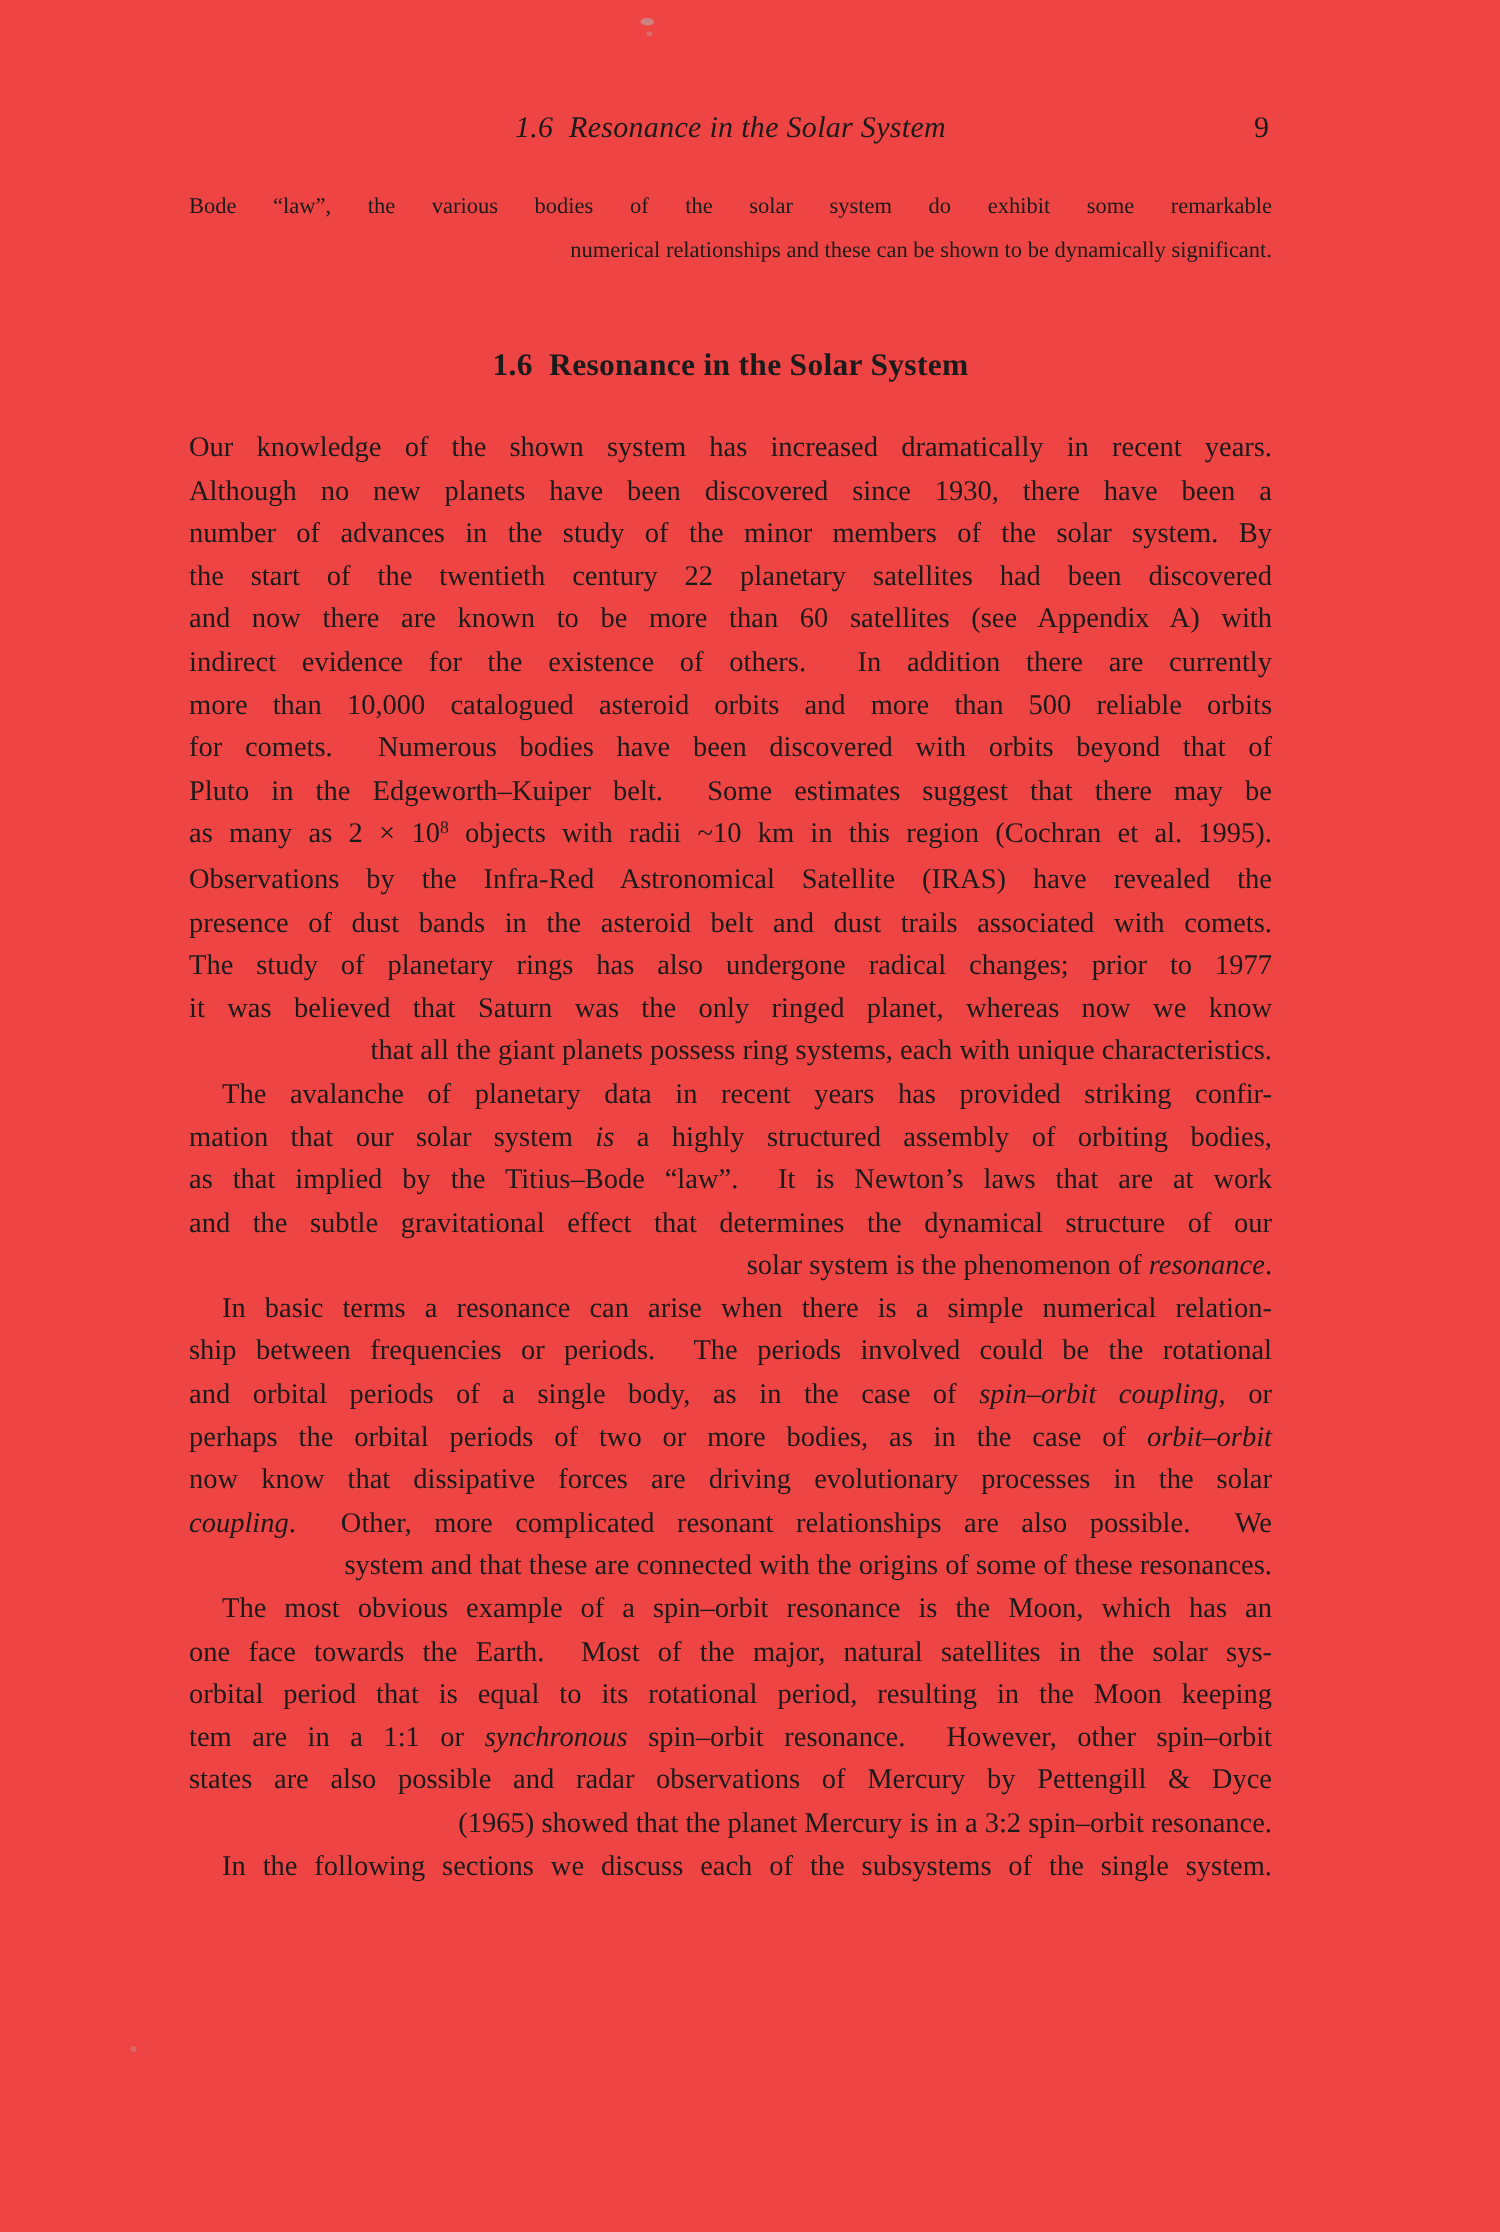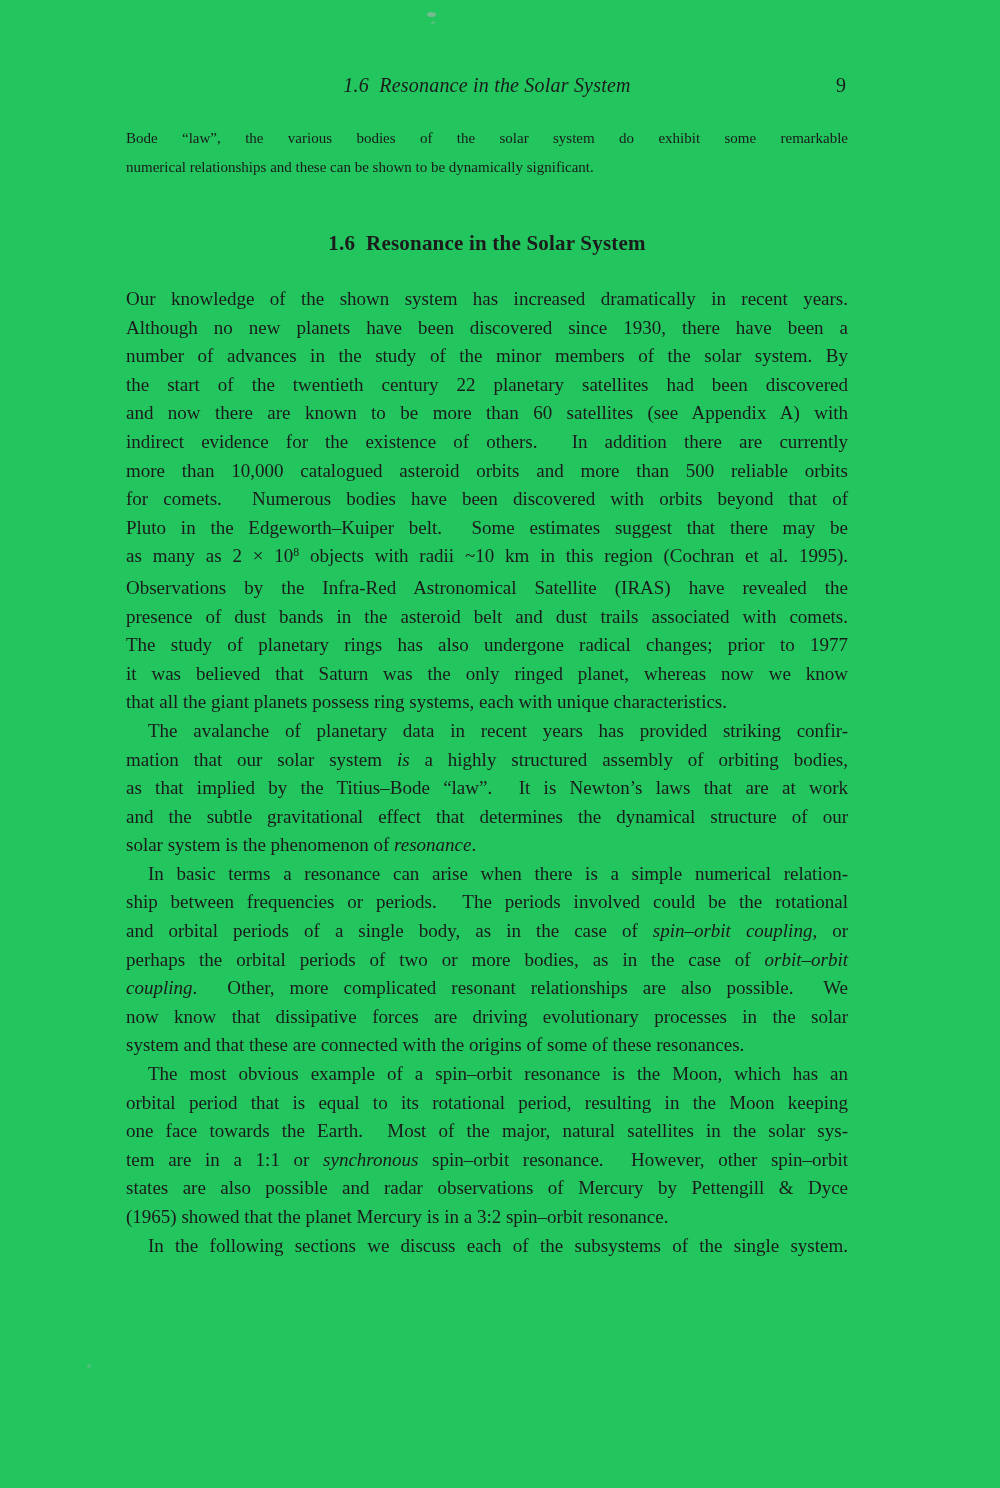--- a/index.html
+++ b/index.html
@@ -1,20 +1,20 @@
 <!DOCTYPE html>
 <html><head>
 <meta charset="utf-8">
 <style>
   html,body{margin:0;padding:0;}
   body{background:#ffffff;}
   .page{
     position:relative;
     width:1000px;height:1488px;
-    background:#22c55e;
+    background:#ef4444;
     font-family:"Liberation Serif","DejaVu Serif",serif;
     color:#1b1b1b;
     overflow:hidden;
   }
   .running-header{
     position:absolute;top:72px;left:126px;width:722px;height:28px;
     font-size:20px;line-height:26px;
   }
   .rh-title{display:block;text-align:center;font-style:italic;letter-spacing:0.2px;}
   .rh-number{position:absolute;right:2px;top:0;font-style:normal;}
@@ -25,21 +25,21 @@
   .section-heading{
     position:absolute;top:228px;left:126px;width:722px;
     text-align:center;font-weight:bold;font-size:21px;line-height:30px;
     letter-spacing:0.2px;
   }
   .body-text{
     position:absolute;top:285px;left:126px;width:722px;
     font-size:19px;line-height:28.6px;
   }
   .line{text-align:justify;text-align-last:justify;}
-  .line.last{text-align:left;text-align-last:auto;}
+  .line.last{text-align:right;text-align-last:auto;margin-left:36px;}
   .paragraph.indent .line:first-child{text-indent:22px;}
   .it{font-style:italic;}
   .sup{font-size:62%;position:relative;top:-0.5em;letter-spacing:0;}
   .speck{position:absolute;background:#b5b5b5;border-radius:50%;}
   .speck-a{left:427px;top:12px;width:9px;height:5px;opacity:.55;}
   .speck-b{left:431px;top:21px;width:4px;height:3px;opacity:.35;}
   .speck-c{left:87px;top:1364px;width:4px;height:4px;opacity:.3;}
 </style>
 </head>
 <body>
@@ -87,28 +87,28 @@
         <div class="line"><span>mation that our solar system </span><span class="it">is</span><span> a highly structured assembly of orbiting bodies,</span></div>
         <div class="line"><span>as that implied by the Titius–Bode “law”.&nbsp; It is Newton’s laws that are at work</span></div>
         <div class="line"><span>and the subtle gravitational effect that determines the dynamical structure of our</span></div>
         <div class="line last"><span>solar system is the phenomenon of </span><span class="it">resonance</span><span>.</span></div>
       </div>
       <div class="paragraph indent">
         <div class="line"><span>In basic terms a resonance can arise when there is a simple numerical relation-</span></div>
         <div class="line"><span>ship between frequencies or periods.&nbsp; The periods involved could be the rotational</span></div>
         <div class="line"><span>and orbital periods of a single body, as in the case of </span><span class="it">spin–orbit coupling</span><span>, or</span></div>
         <div class="line"><span>perhaps the orbital periods of two or more bodies, as in the case of </span><span class="it">orbit–orbit</span></div>
+        <div class="line"><span>now know that dissipative forces are driving evolutionary processes in the solar</span></div>
         <div class="line"><span class="it">coupling</span><span>.&nbsp; Other, more complicated resonant relationships are also possible.&nbsp; We</span></div>
-        <div class="line"><span>now know that dissipative forces are driving evolutionary processes in the solar</span></div>
         <div class="line last"><span>system and that these are connected with the origins of some of these resonances.</span></div>
       </div>
       <div class="paragraph indent">
         <div class="line"><span>The most obvious example of a spin–orbit resonance is the Moon, which has an</span></div>
+        <div class="line"><span>one face towards the Earth.&nbsp; Most of the major, natural satellites in the solar sys-</span></div>
         <div class="line"><span>orbital period that is equal to its rotational period, resulting in the Moon keeping</span></div>
-        <div class="line"><span>one face towards the Earth.&nbsp; Most of the major, natural satellites in the solar sys-</span></div>
         <div class="line"><span>tem are in a 1:1 or </span><span class="it">synchronous</span><span> spin–orbit resonance.&nbsp; However, other spin–orbit</span></div>
         <div class="line"><span>states are also possible and radar observations of Mercury by Pettengill &amp; Dyce</span></div>
         <div class="line last"><span>(1965) showed that the planet Mercury is in a 3:2 spin–orbit resonance.</span></div>
       </div>
       <div class="paragraph indent">
         <div class="line"><span>In the following sections we discuss each of the subsystems of the single system.</span></div>
       </div>
     </div>
 
 </div>

